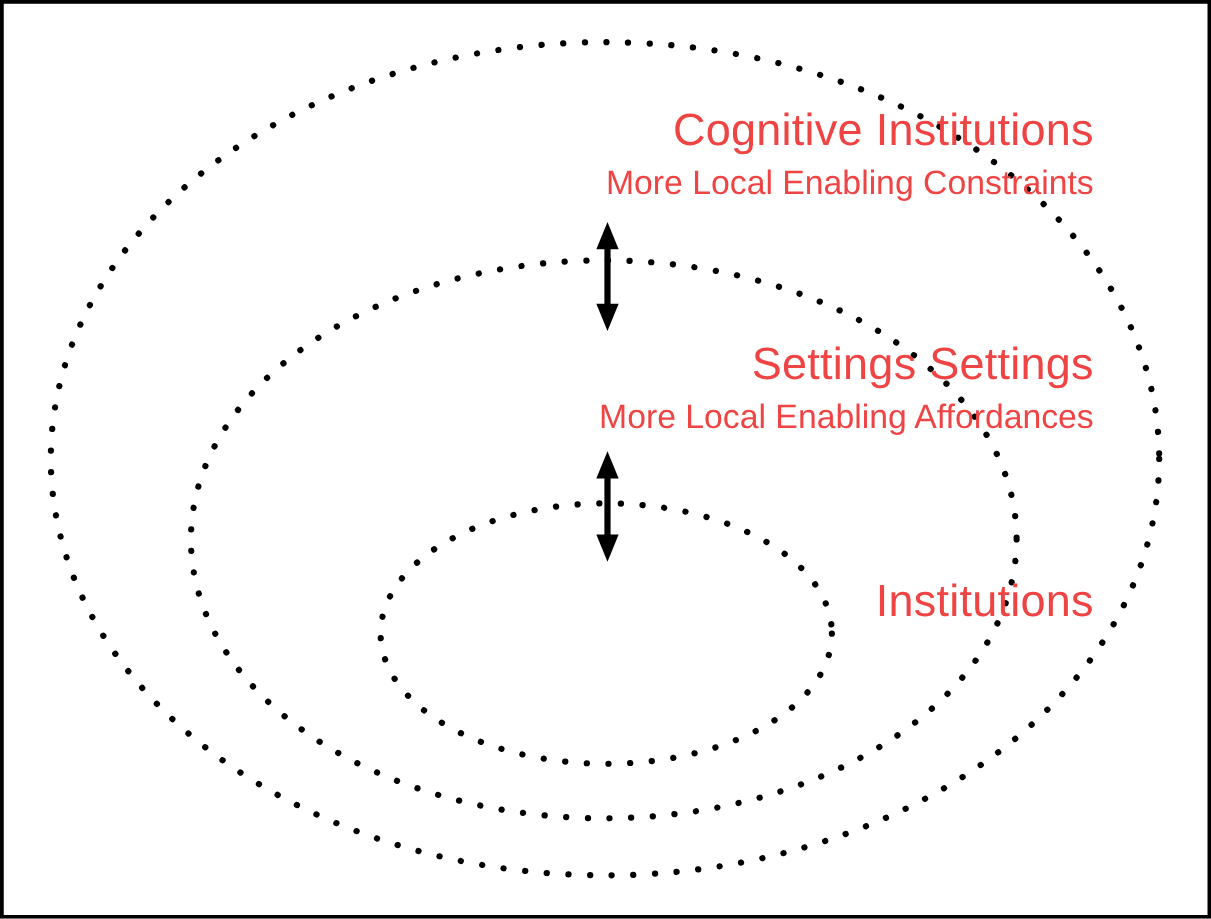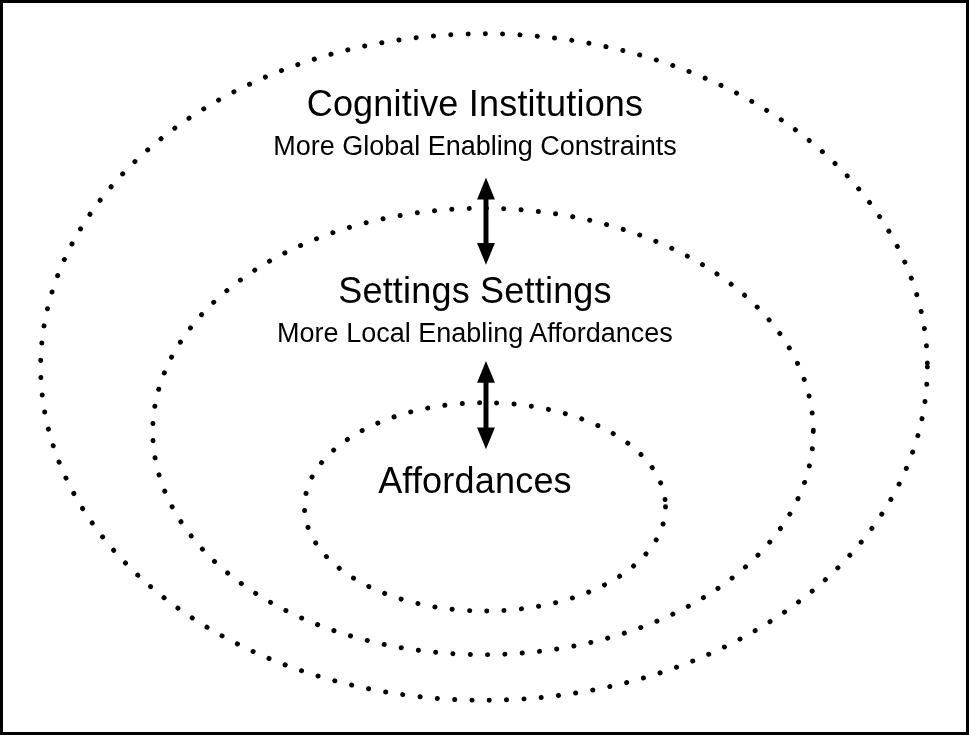--- a/index.html
+++ b/index.html
@@ -21,22 +21,22 @@
     position: absolute;
     left: 0;
     top: 0;
     width: 100%;
     height: 100%;
   }
   .label-block {
     position: absolute;
     left: 72px;
     width: 800px;
-    text-align: center;
-    color: #000000;
+    text-align: right;
+    color: #ef4444;
     pointer-events: none;
   }
   .label-title {
     font-size: 36px;
     line-height: 46px;
     font-weight: 400;
     letter-spacing: 0.2px;
   }
   .label-subtitle {
     font-size: 27px;
@@ -68,25 +68,25 @@
 
     <g>
       <line x1="486" y1="378" x2="486" y2="434" stroke-width="5" stroke="#000000"></line>
       <polygon points="486,361 477,383 495,383" fill="#000000"></polygon>
       <polygon points="486,450 477,428 495,428" fill="#000000"></polygon>
     </g>
   </svg>
 
   <div class="label-block block-cognitive">
     <div class="label-title">Cognitive Institutions</div>
-    <div class="label-subtitle">More Global Enabling Constraints</div>
+    <div class="label-subtitle">More Local Enabling Constraints</div>
   </div>
 
   <div class="label-block block-behavior">
     <div class="label-title">Settings Settings</div>
     <div class="label-subtitle">More Local Enabling Affordances</div>
   </div>
 
   <div class="label-block block-individual">
-    <div class="label-title">Affordances</div>
+    <div class="label-title">Institutions</div>
   </div>
 
 </div>
 
 </body></html>

